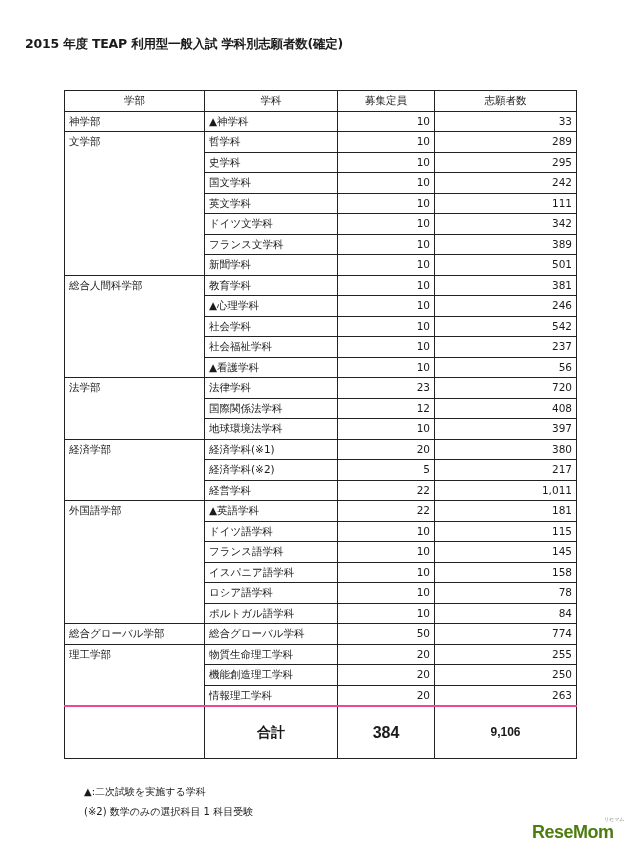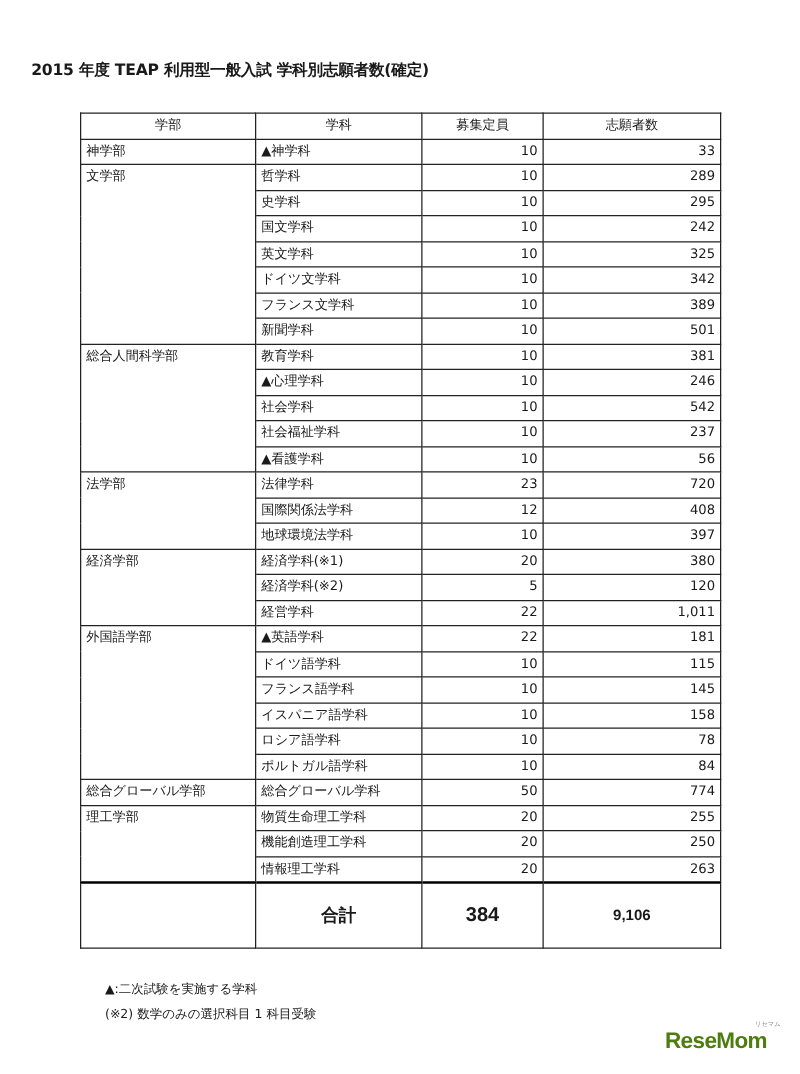--- a/index.html
+++ b/index.html
@@ -1,29 +1,29 @@
 <!DOCTYPE html>
 <html><head>
 <meta charset="utf-8">
 <style>
   html, body { margin:0; padding:0; background:#fff; }
   body { width:640px; height:859px; position:relative; overflow:hidden;
          font-family:"DejaVu Sans", "Liberation Sans", sans-serif; color:#1a1a1a; }
-  .title { position:absolute; left:25px; top:48px; font-size:12.5px; font-weight:bold; letter-spacing:-0.2px; }
+  .title { position:absolute; left:25px; top:36px; font-size:12.5px; font-weight:bold; letter-spacing:-0.2px; }
   table.t { position:absolute; left:64px; top:90px; width:512px; border-collapse:collapse; table-layout:fixed; }
   table.t td, table.t th { border:1px solid #222; font-size:10.5px; height:19.5px; padding:0 4px; line-height:19px; white-space:nowrap; overflow:hidden; }
   table.t th { font-weight:normal; text-align:center; }
   table.t td.fac { vertical-align:top; border-top:1.5px solid #222; }
   table.t td.num { text-align:right; }
   table.t tr.grp td { border-top:1.5px solid #222; }
   table.t tr.total td { height:51px; font-weight:bold; text-align:center; font-family:"Liberation Sans", sans-serif; }
   table.t tr.total td.lbl { font-size:14px; }
   table.t tr.total td.cap { font-size:16px; }
   table.t tr.total td.app { font-size:12px; }
-  table.t tr.total td { border-top:2px solid #000000; }
+  table.t tr.total td { border-top:2px solid #ec4899; }
   .notes { position:absolute; left:84px; top:782px; font-size:10px; line-height:20px; }
   .logo { position:absolute; left:532px; top:822px; font-family:"Liberation Sans", sans-serif; font-weight:bold; font-size:18px; color:#4d7c0f; letter-spacing:-0.5px; }
   .logo-sub { position:absolute; left:604px; top:816px; font-size:5px; color:#888; }
 </style>
 </head>
 <body>
 
 <div class="title">2015 年度 TEAP 利用型一般入試  学科別志願者数(確定)</div>
 
 <table class="t">
@@ -60,21 +60,21 @@
         <td class="num">295</td>
       </tr>
       <tr class="">
         <td>国文学科</td>
         <td class="num">10</td>
         <td class="num">242</td>
       </tr>
       <tr class="">
         <td>英文学科</td>
         <td class="num">10</td>
-        <td class="num">325</td>
+        <td class="num">111</td>
       </tr>
       <tr class="">
         <td>ドイツ文学科</td>
         <td class="num">10</td>
         <td class="num">342</td>
       </tr>
       <tr class="">
         <td>フランス文学科</td>
         <td class="num">10</td>
         <td class="num">389</td>
@@ -128,21 +128,21 @@
       </tr>
       <tr class="grp">
         <td class="fac" rowspan="3">経済学部</td>
         <td>経済学科(※1)</td>
         <td class="num">20</td>
         <td class="num">380</td>
       </tr>
       <tr class="">
         <td>経済学科(※2)</td>
         <td class="num">5</td>
-        <td class="num">120</td>
+        <td class="num">217</td>
       </tr>
       <tr class="">
         <td>経営学科</td>
         <td class="num">22</td>
         <td class="num">1,011</td>
       </tr>
       <tr class="grp">
         <td class="fac" rowspan="6">外国語学部</td>
         <td>▲英語学科</td>
         <td class="num">22</td>

